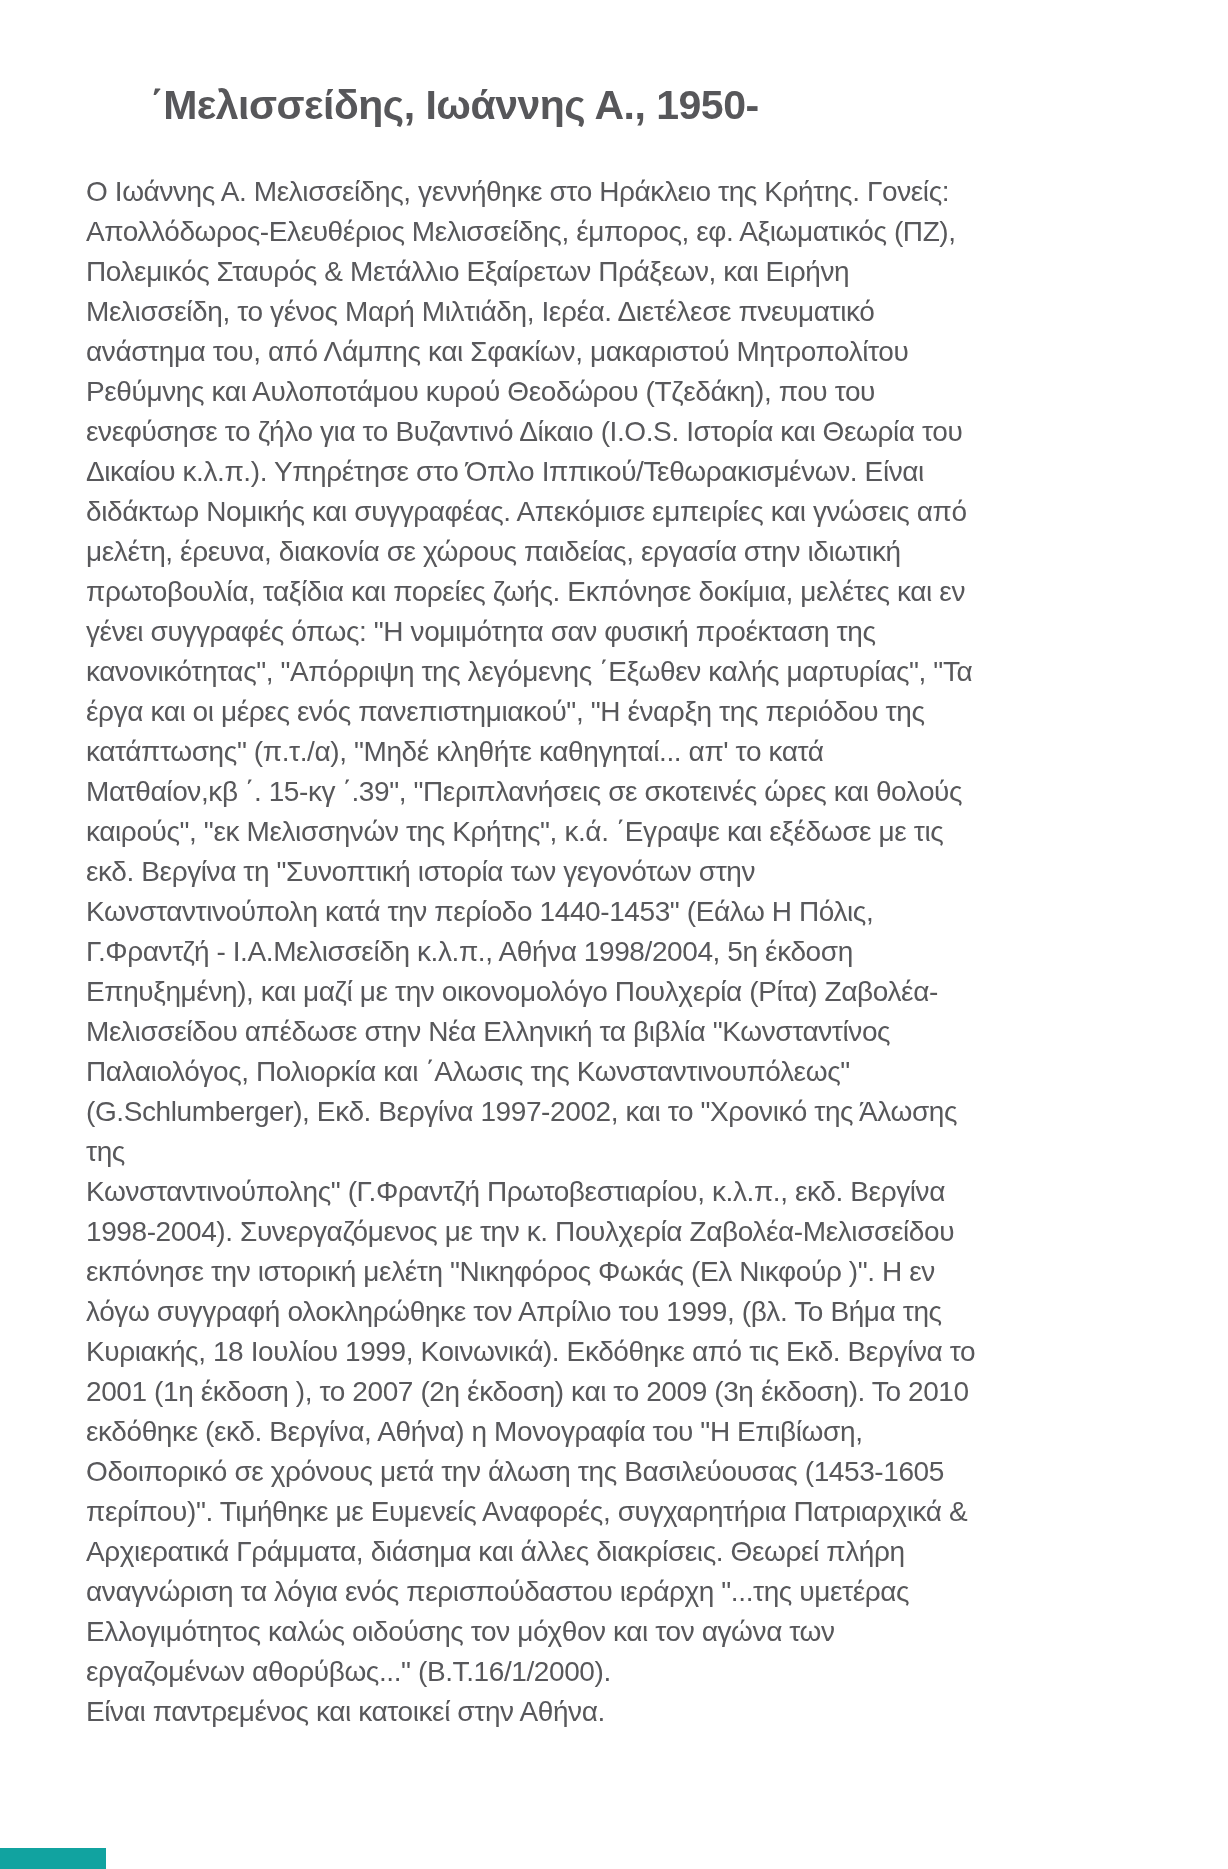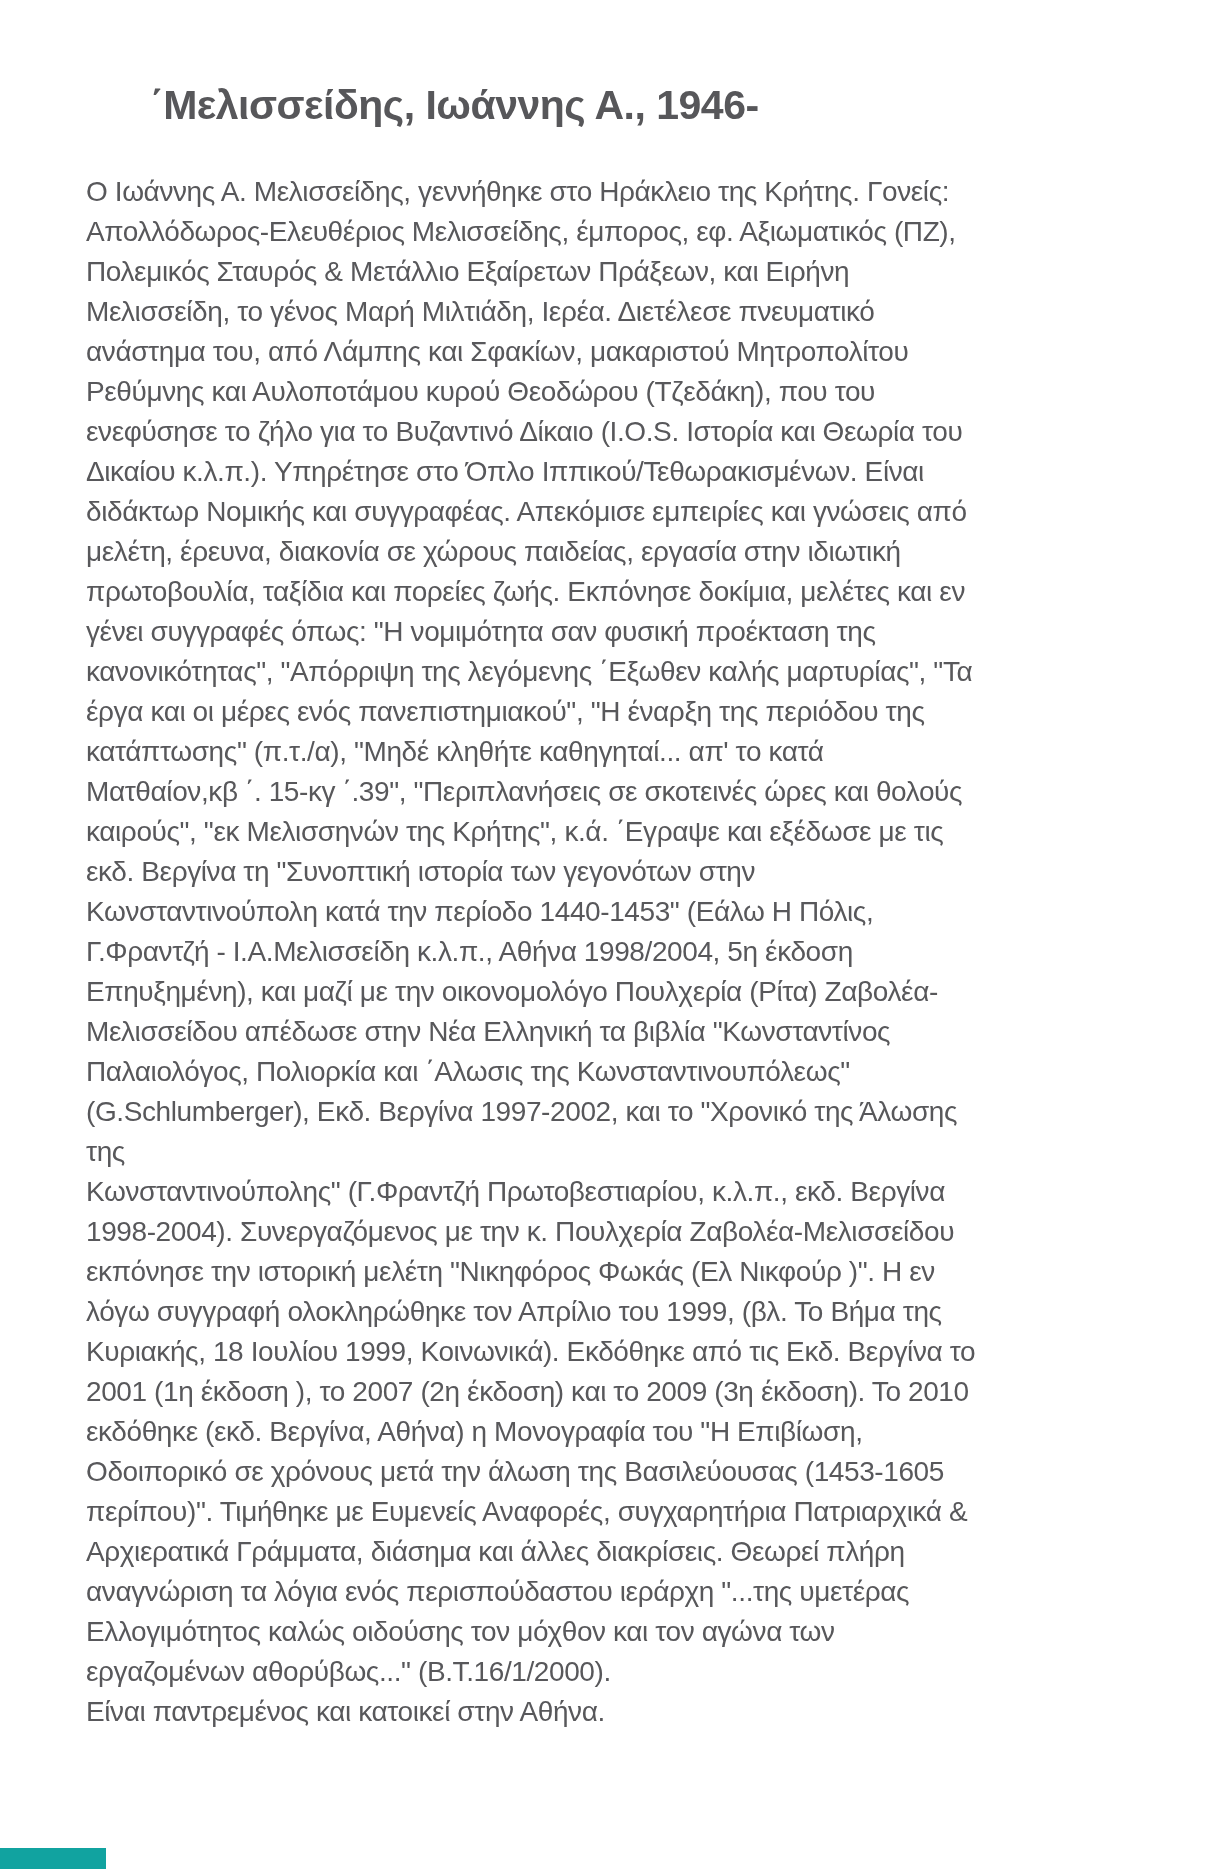--- a/index.html
+++ b/index.html
@@ -42,21 +42,21 @@
     left: 0;
     bottom: 0;
     width: 106px;
     height: 21px;
   }
 </style>
 </head>
 <body>
 
 <div class="page">
-  <div class="title">΄Μελισσείδης, Ιωάννης Α., 1946-</div>
+  <div class="title">΄Μελισσείδης, Ιωάννης Α., 1950-</div>
 
   <div class="body-text">Ο Ιωάννης Α. Μελισσείδης, γεννήθηκε στο Ηράκλειο της Κρήτης. Γονείς:
 Απολλόδωρος-Ελευθέριος Μελισσείδης, έμπορος, εφ. Αξιωματικός (ΠΖ),
 Πολεμικός Σταυρός &amp; Μετάλλιο Εξαίρετων Πράξεων, και Ειρήνη
 Μελισσείδη, το γένος Μαρή Μιλτιάδη, Ιερέα. Διετέλεσε πνευματικό
 ανάστημα του, από Λάμπης και Σφακίων, μακαριστού Μητροπολίτου
 Ρεθύμνης και Αυλοποτάμου κυρού Θεοδώρου (Τζεδάκη), που του
 ενεφύσησε το ζήλο για το Βυζαντινό Δίκαιο (I.O.S. Ιστορία και Θεωρία του
 Δικαίου κ.λ.π.). Υπηρέτησε στο Όπλο Ιππικού/Τεθωρακισμένων. Είναι
 διδάκτωρ Νομικής και συγγραφέας. Απεκόμισε εμπειρίες και γνώσεις από

